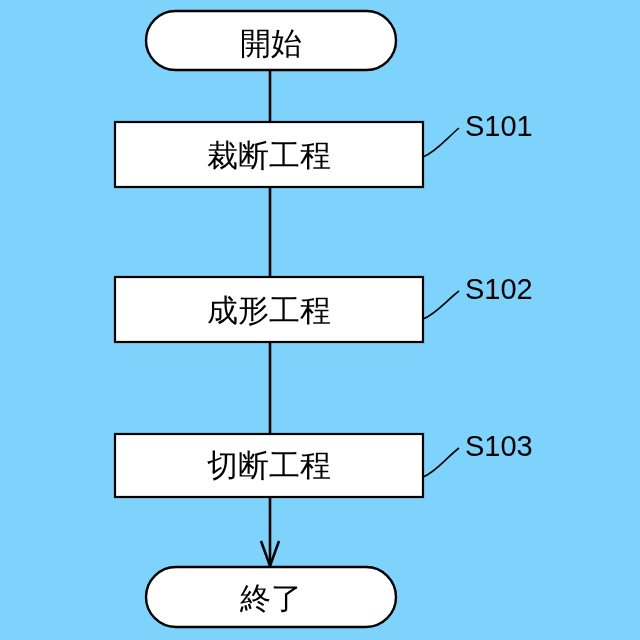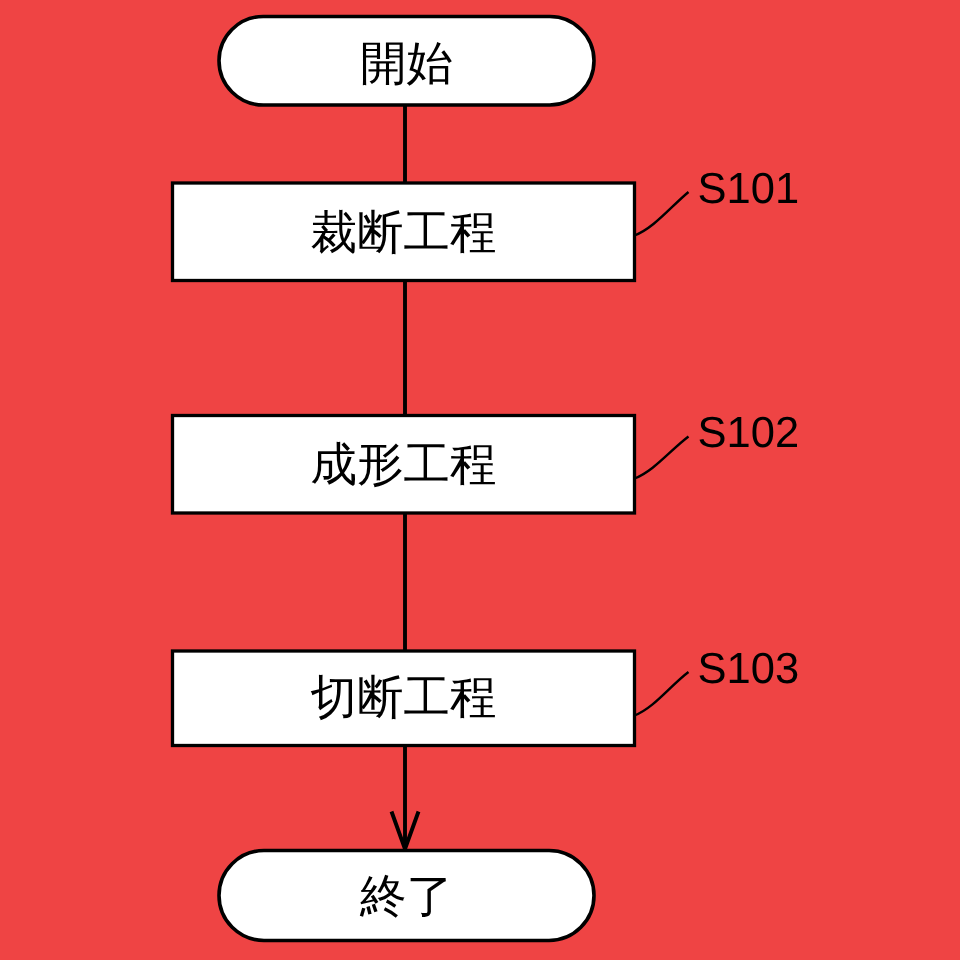--- a/index.html
+++ b/index.html
@@ -10,21 +10,21 @@
   body {
     width: 640px;
     height: 640px;
     font-family: "Liberation Sans", "DejaVu Sans", sans-serif;
     overflow: hidden;
   }
   #flowchart-root {
     position: relative;
     width: 640px;
     height: 640px;
-    background: #ef4444;
+    background: #7dd3fc;
   }
   svg.diagram-canvas {
     position: absolute;
     top: 0;
     left: 0;
     width: 640px;
     height: 640px;
   }
   .node-shape {
     fill: #ffffff;

